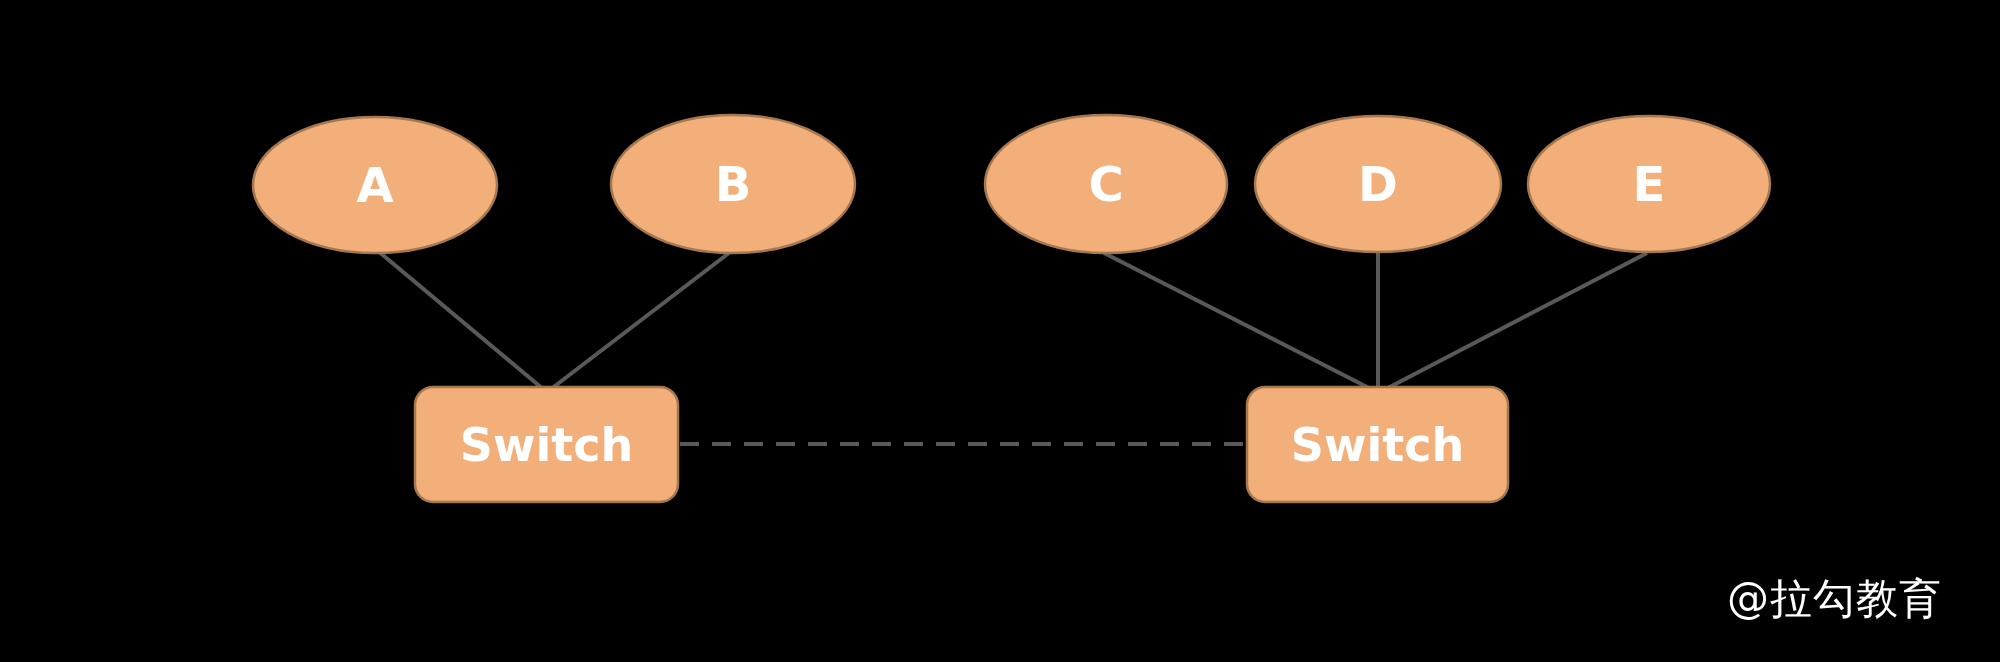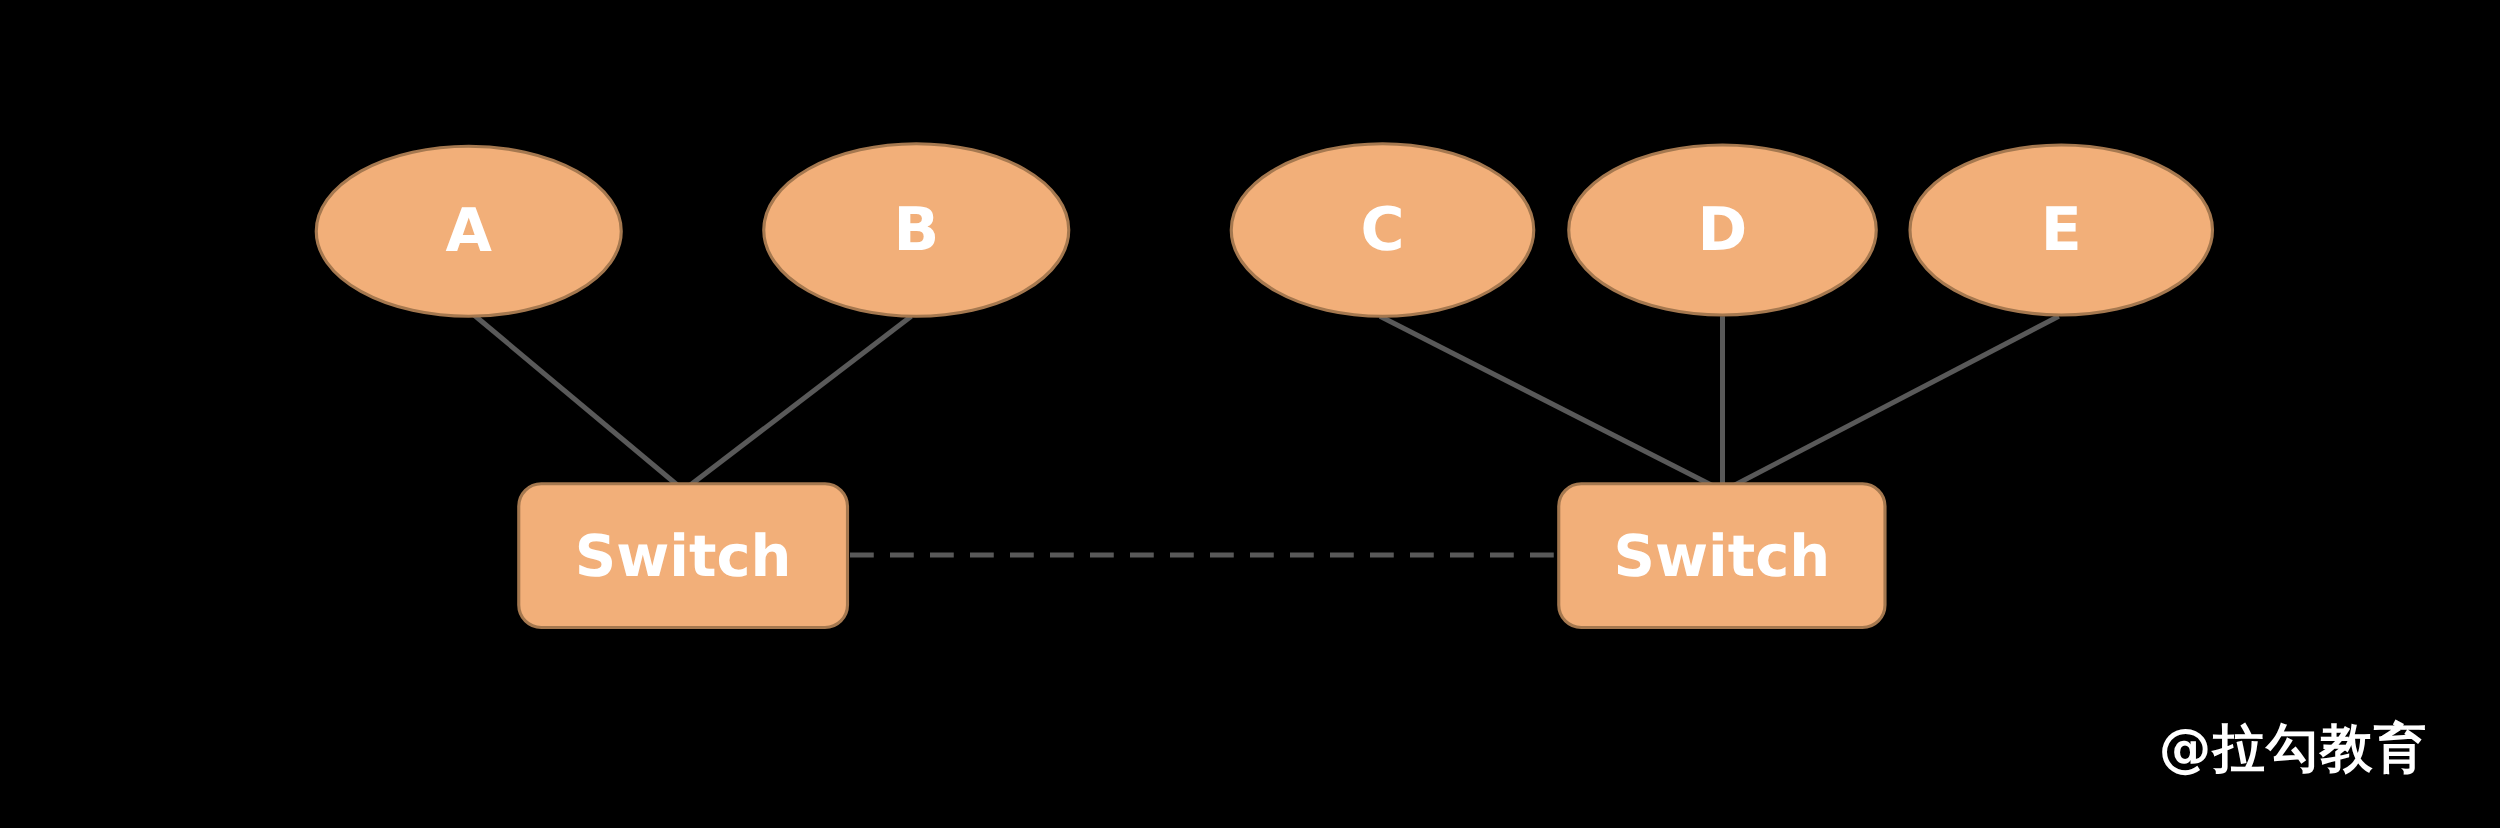--- a/index.html
+++ b/index.html
@@ -20,21 +20,21 @@
     left: 0;
     top: 0;
     display: block;
   }
   .watermark {
     position: absolute;
     right: 58px;
     bottom: 42px;
     color: #ffffff;
     font-size: 42px;
-    font-weight: bold;
+    font-weight: normal;
     letter-spacing: 1px;
     line-height: 1;
     font-family: "DejaVu Sans", "Liberation Sans", sans-serif;
   }
   .node-label {
     font-family: "DejaVu Sans", "Liberation Sans", sans-serif;
     font-weight: bold;
     fill: #ffffff;
   }
 </style>

